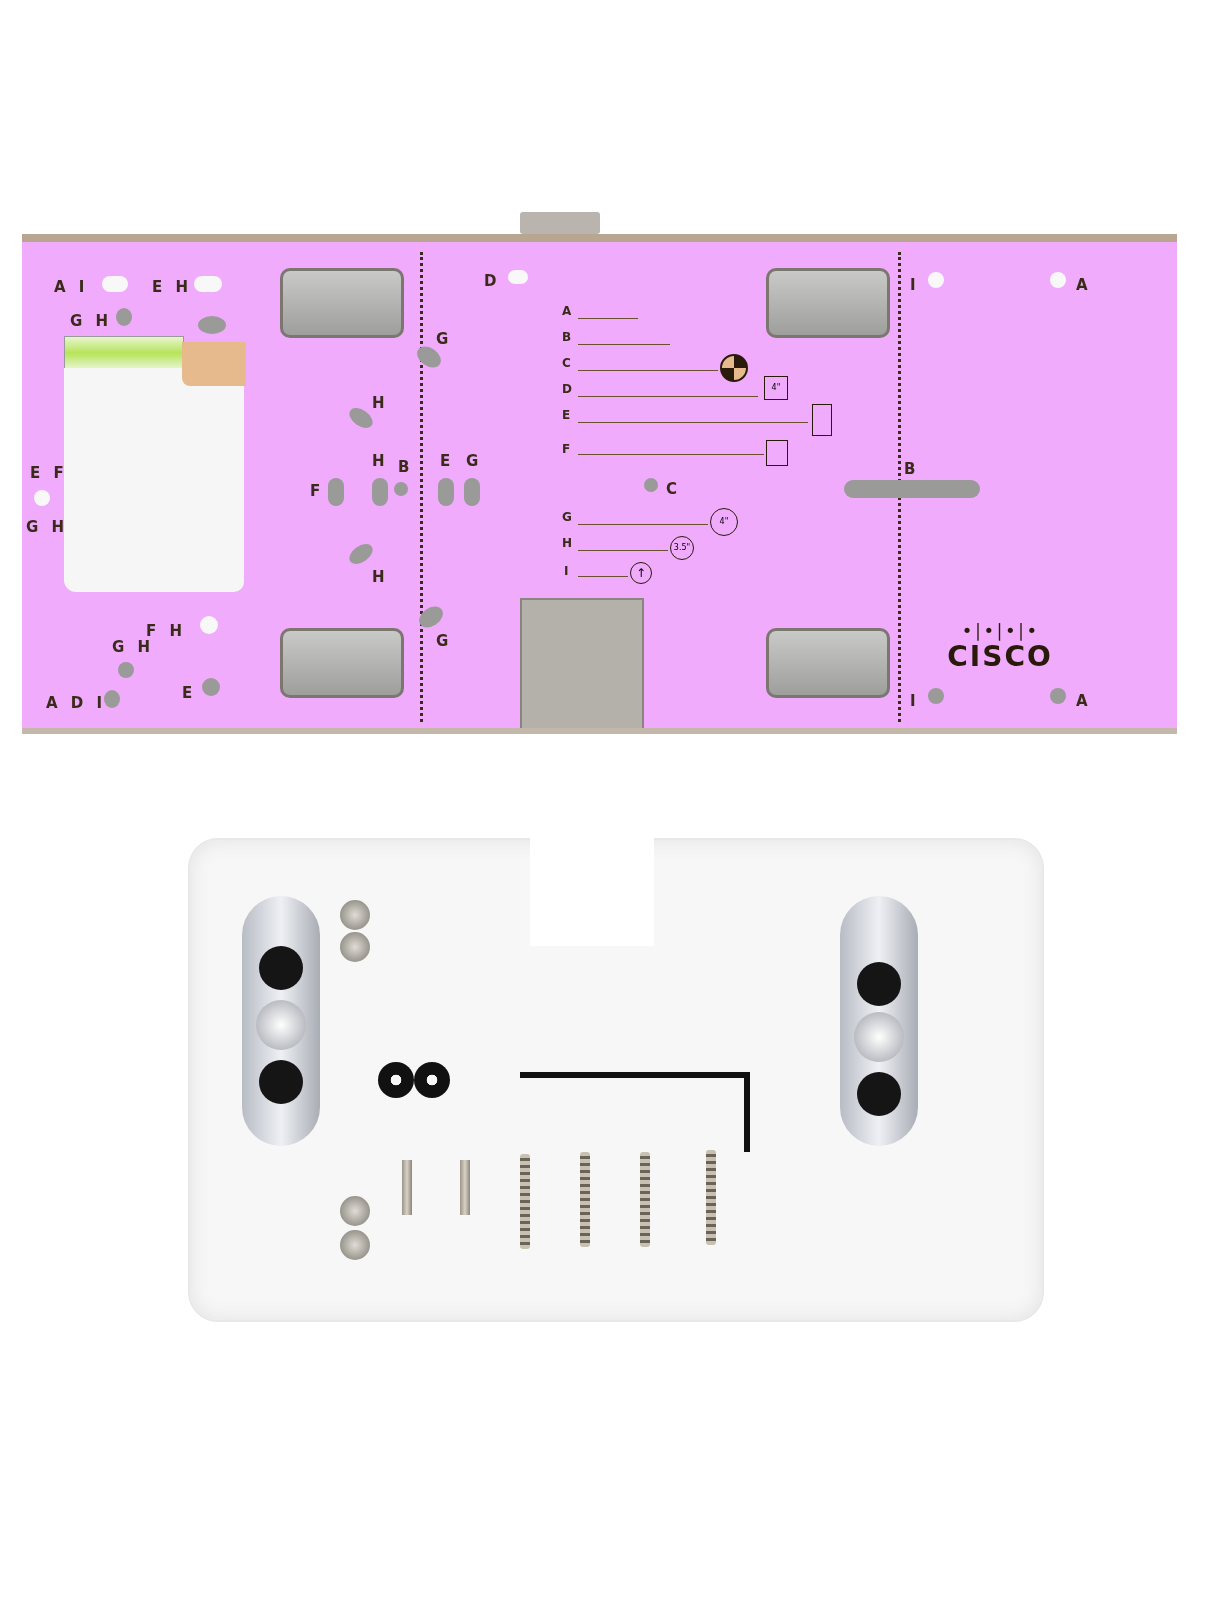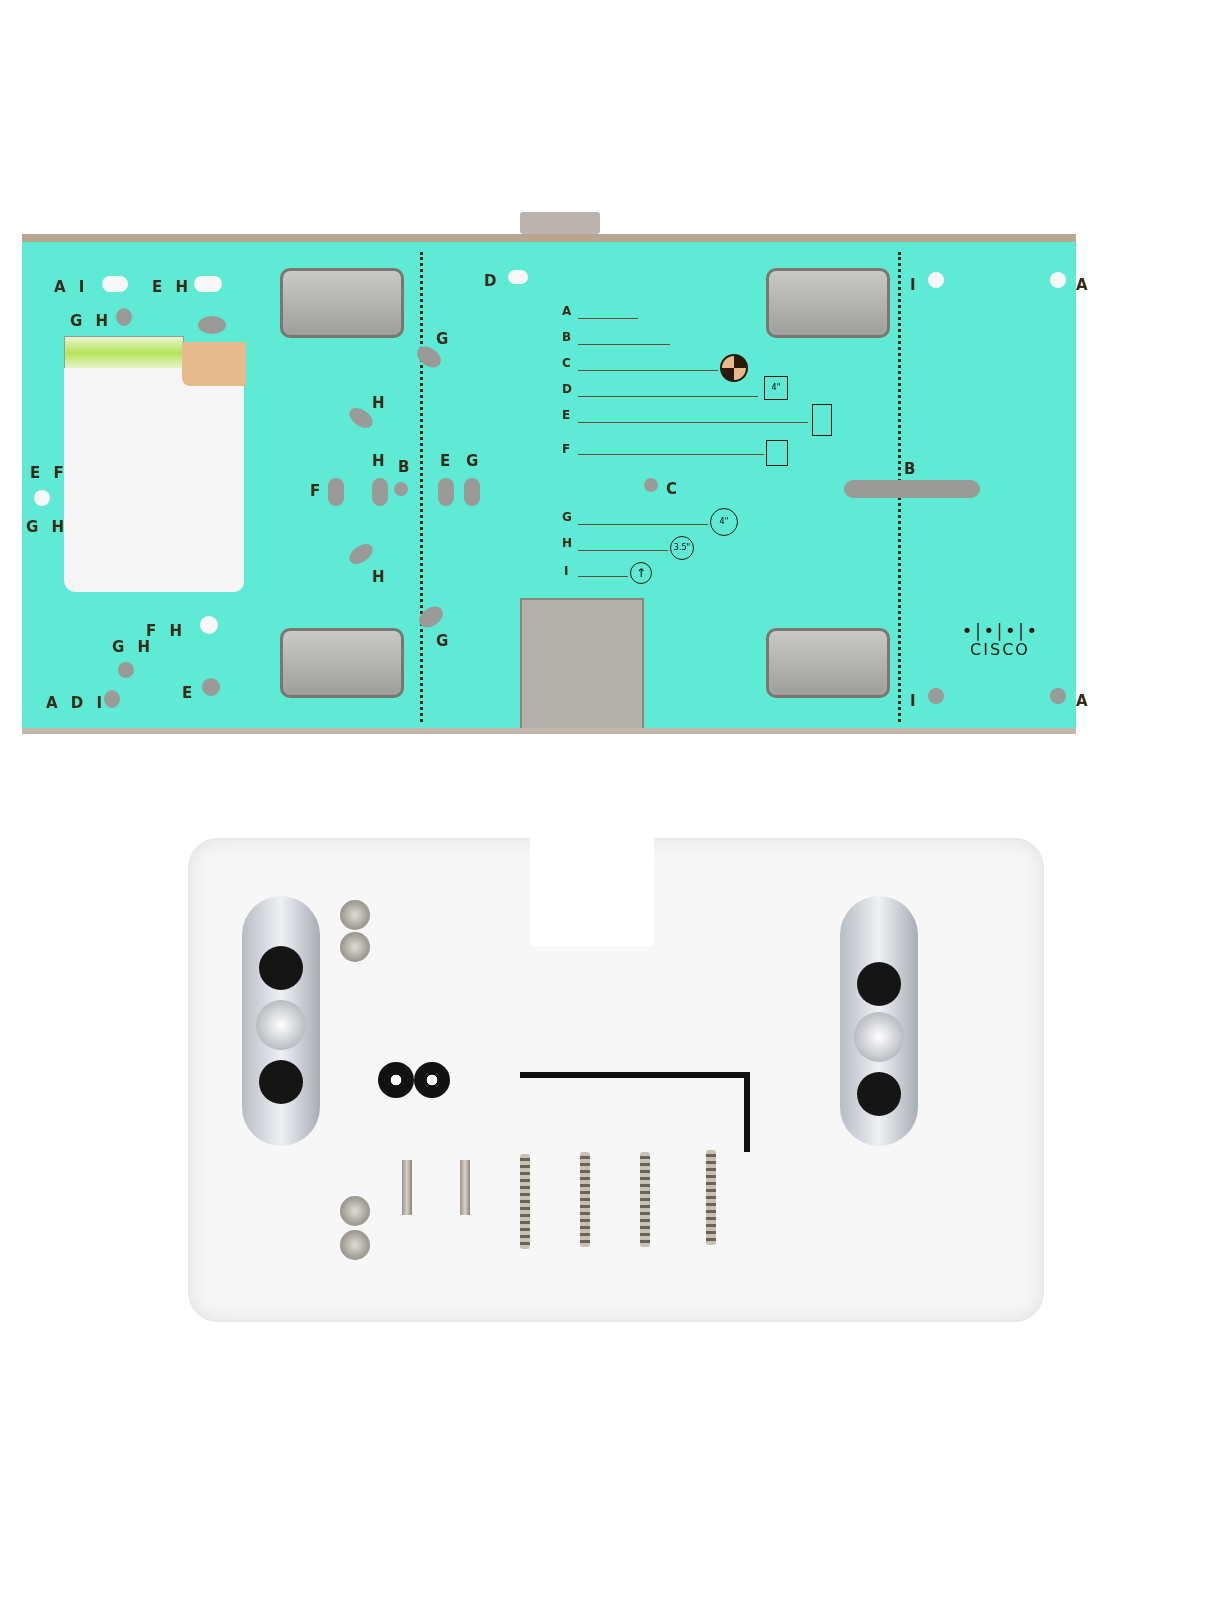--- a/index.html
+++ b/index.html
@@ -1,18 +1,18 @@
 <!DOCTYPE html>
 <html><head>
 <meta charset="utf-8">
 <style>
   html,body{margin:0;padding:0;background:#fff;}
   body{width:1206px;height:1622px;position:relative;overflow:hidden;font-family:"DejaVu Sans",sans-serif;}
   .abs{position:absolute;}
-  .plate{left:22px;top:234px;width:1054px;height:500px;background:#5eead4;border-top:8px solid #b9a690;border-bottom:6px solid #c4b8aa;box-sizing:border-box;}
+  .plate{left:22px;top:234px;width:1155px;height:500px;background:#f0abfc;border-top:8px solid #b9a690;border-bottom:6px solid #c4b8aa;box-sizing:border-box;}
   .lbl{position:absolute;font-weight:bold;color:#3a2a1a;font-size:15px;letter-spacing:4px;}
   .hole{position:absolute;background:#9a9a98;border-radius:50%;}
   .whole{position:absolute;background:#f8f8f8;border-radius:50%;}
   .slot{position:absolute;background:#9a9a98;border-radius:12px;}
   .pad{position:absolute;background:linear-gradient(#c9c9c7,#9e9e9c);border-radius:10px;border:3px solid #7b7670;}
   .cut{position:absolute;background:#f6f6f6;}
   .dash{position:absolute;border-left:3px dotted #3a2a1a;}
   .legend-row{position:absolute;font-size:12px;font-weight:bold;color:#3a2a1a;}
   .legend-line{position:absolute;border-top:1px solid #6a5030;}
   .tray{left:188px;top:838px;width:852px;height:480px;background:#f7f7f7;border-radius:30px;border:2px solid #e8e8e8;box-shadow:inset 0 0 20px #e2e2e2;}
@@ -118,21 +118,21 @@
 
   <div class="lbl" style="left:888px;top:34px;">I</div>
   <div class="whole" style="left:906px;top:30px;width:16px;height:16px;"></div>
   <div class="whole" style="left:1028px;top:30px;width:16px;height:16px;"></div>
   <div class="lbl" style="left:1054px;top:34px;">A</div>
   <div class="lbl" style="left:882px;top:218px;">B</div>
   <div class="slot" style="left:822px;top:238px;width:136px;height:18px;"></div>
 
   <div class="abs" style="left:918px;top:380px;width:120px;text-align:center;">
     <div style="font-size:18px;color:#2a1a0a;letter-spacing:1px;line-height:18px;">•∣•∣•∣•</div>
-    <div style="font-weight:normal;font-size:16px;color:#2a1a0a;letter-spacing:2px;">CISCO</div>
+    <div style="font-weight:bold;font-size:28px;color:#2a1a0a;letter-spacing:2px;">CISCO</div>
   </div>
 
   <div class="lbl" style="left:888px;top:450px;">I</div>
   <div class="hole" style="left:906px;top:446px;width:16px;height:16px;"></div>
   <div class="hole" style="left:1028px;top:446px;width:16px;height:16px;"></div>
   <div class="lbl" style="left:1054px;top:450px;">A</div>
 </div>
 
 <div class="abs tray">
   <div class="abs" style="left:340px;top:-4px;width:124px;height:110px;background:#fff;"></div>

